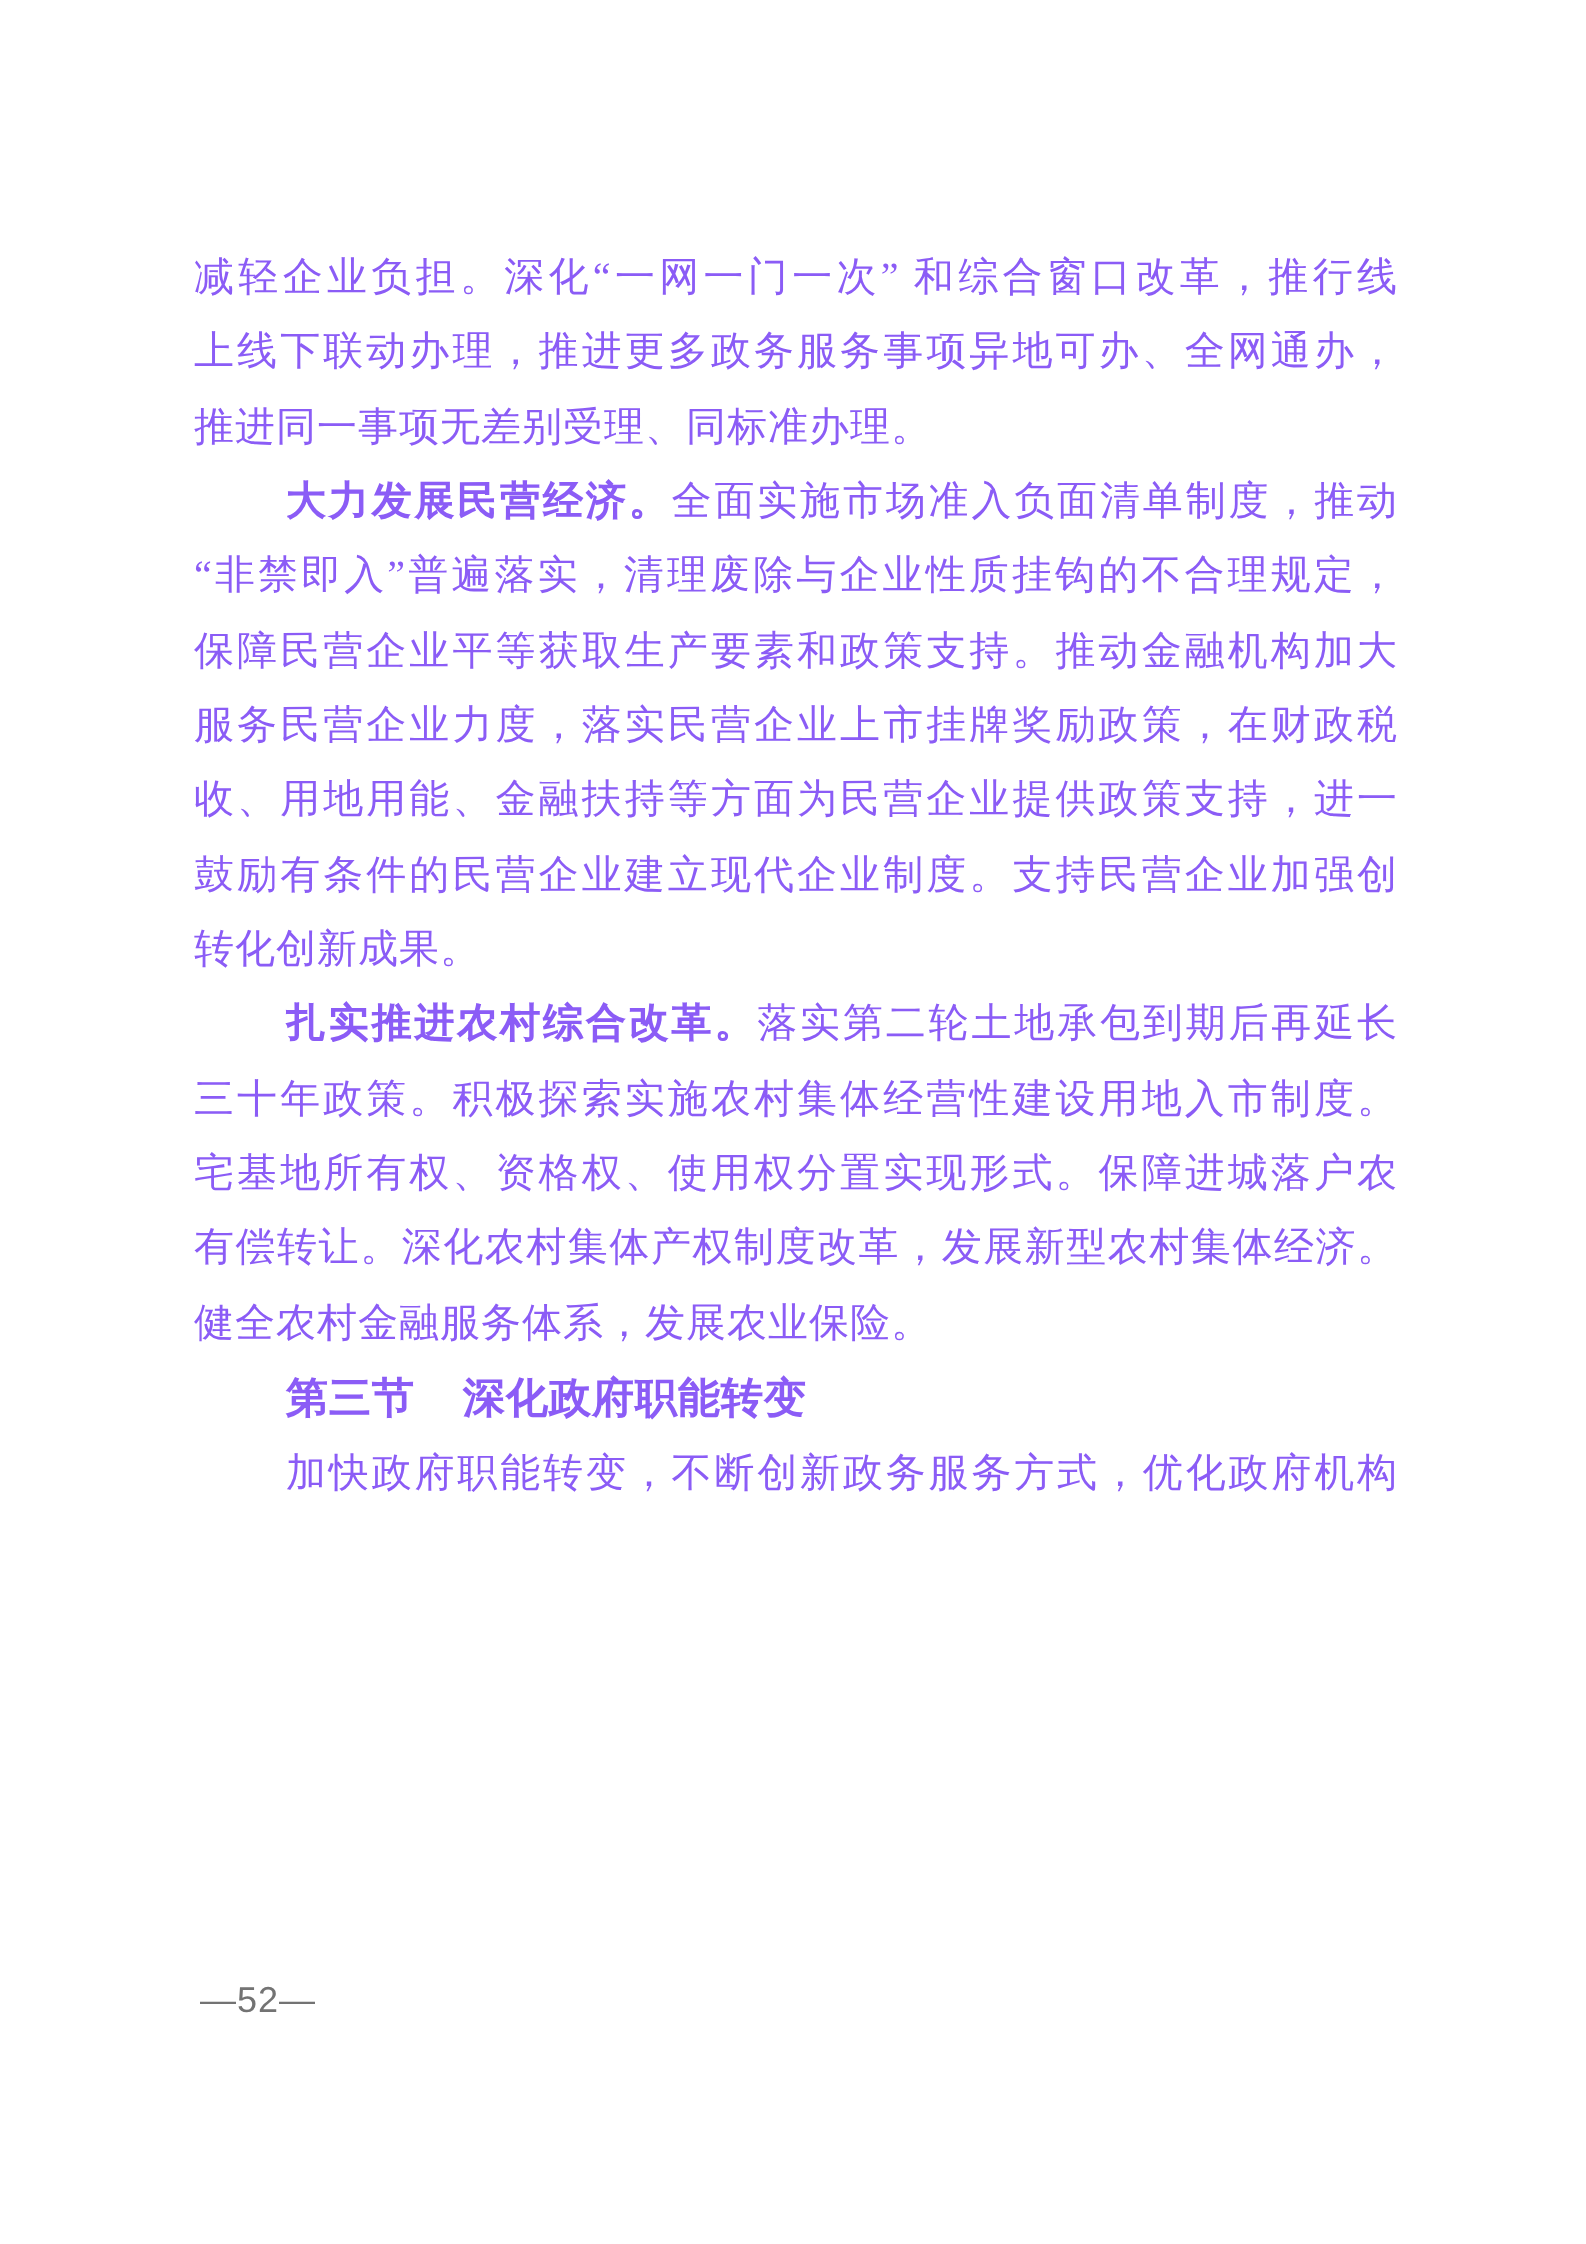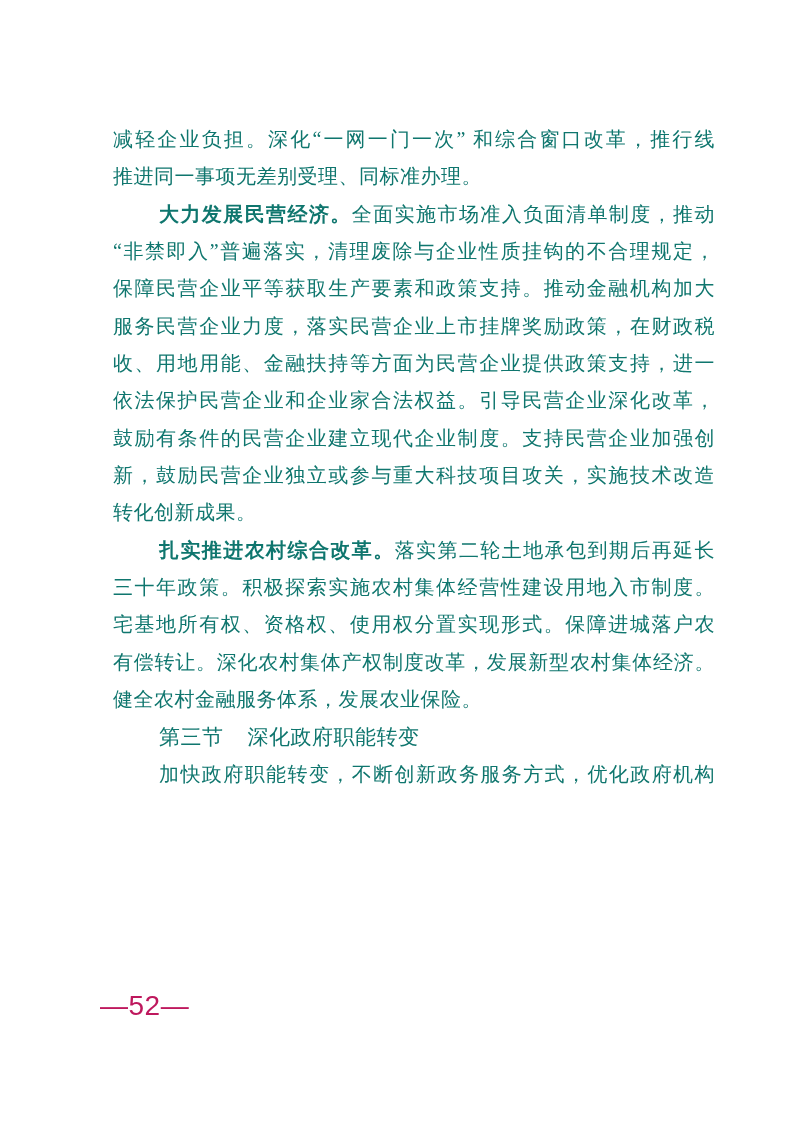--- a/index.html
+++ b/index.html
@@ -9,73 +9,72 @@
     font-family: "Liberation Serif", "DejaVu Serif", serif;
   }
   .page {
     position: relative;
     width: 793px; height: 1122px;
     background: #ffffff;
     overflow: hidden;
   }
   .textblock {
     position: absolute;
-    left: 113px; top: 121px;
+    left: 97px; top: 121px;
     width: 602px;
-    color: #0f766e;
+    color: #8b5cf6;
   }
   .line {
     font-size: 20px;
     height: 37.35px;
     line-height: 37.35px;
     text-align: justify;
     text-align-last: justify;
     -moz-text-align-last: justify;
     text-justify: inter-character;
     white-space: nowrap;
     letter-spacing: 0.5px;
   }
   .line.last {
     text-align: right;
     text-align-last: left;
     -moz-text-align-last: left;
   }
   .indent { text-indent: 46px; }
   .lead { font-weight: bold; }
-  .heading { font-weight: normal; font-size: 21px; }
+  .heading { font-weight: bold; font-size: 21px; }
   .hsp { display: inline-block; width: 24px; }
   .page-number {
     position: absolute;
     left: 100px; top: 990px;
-    font-size: 28px;
-    color: #be185d;
+    font-size: 18px;
+    color: #737373;
     font-family: "Liberation Sans", "DejaVu Sans", sans-serif;
     letter-spacing: 0.5px;
   }
 </style>
 </head>
 <body>
 
 <div class="page">
   <div class="textblock">
 
     <div>
       <div class="line">减轻企业负担。深化“一网一门一次” 和综合窗口改革，推行线</div>
+      <div class="line">上线下联动办理，推进更多政务服务事项异地可办、全网通办，</div>
       <div class="line last">推进同一事项无差别受理、同标准办理。</div>
     </div>
 
     <div>
       <div class="line indent"><span class="lead">大力发展民营经济。</span><span>全面实施市场准入负面清单制度，推动</span></div>
       <div class="line">“非禁即入”普遍落实，清理废除与企业性质挂钩的不合理规定，</div>
       <div class="line">保障民营企业平等获取生产要素和政策支持。推动金融机构加大</div>
       <div class="line">服务民营企业力度，落实民营企业上市挂牌奖励政策，在财政税</div>
       <div class="line">收、用地用能、金融扶持等方面为民营企业提供政策支持，进一</div>
-      <div class="line">依法保护民营企业和企业家合法权益。引导民营企业深化改革，</div>
       <div class="line">鼓励有条件的民营企业建立现代企业制度。支持民营企业加强创</div>
-      <div class="line">新，鼓励民营企业独立或参与重大科技项目攻关，实施技术改造</div>
       <div class="line last">转化创新成果。</div>
     </div>
 
     <div>
       <div class="line indent"><span class="lead">扎实推进农村综合改革。</span><span>落实第二轮土地承包到期后再延长</span></div>
       <div class="line">三十年政策。积极探索实施农村集体经营性建设用地入市制度。</div>
       <div class="line">宅基地所有权、资格权、使用权分置实现形式。保障进城落户农</div>
       <div class="line">有偿转让。深化农村集体产权制度改革，发展新型农村集体经济。</div>
       <div class="line last">健全农村金融服务体系，发展农业保险。</div>
     </div>

